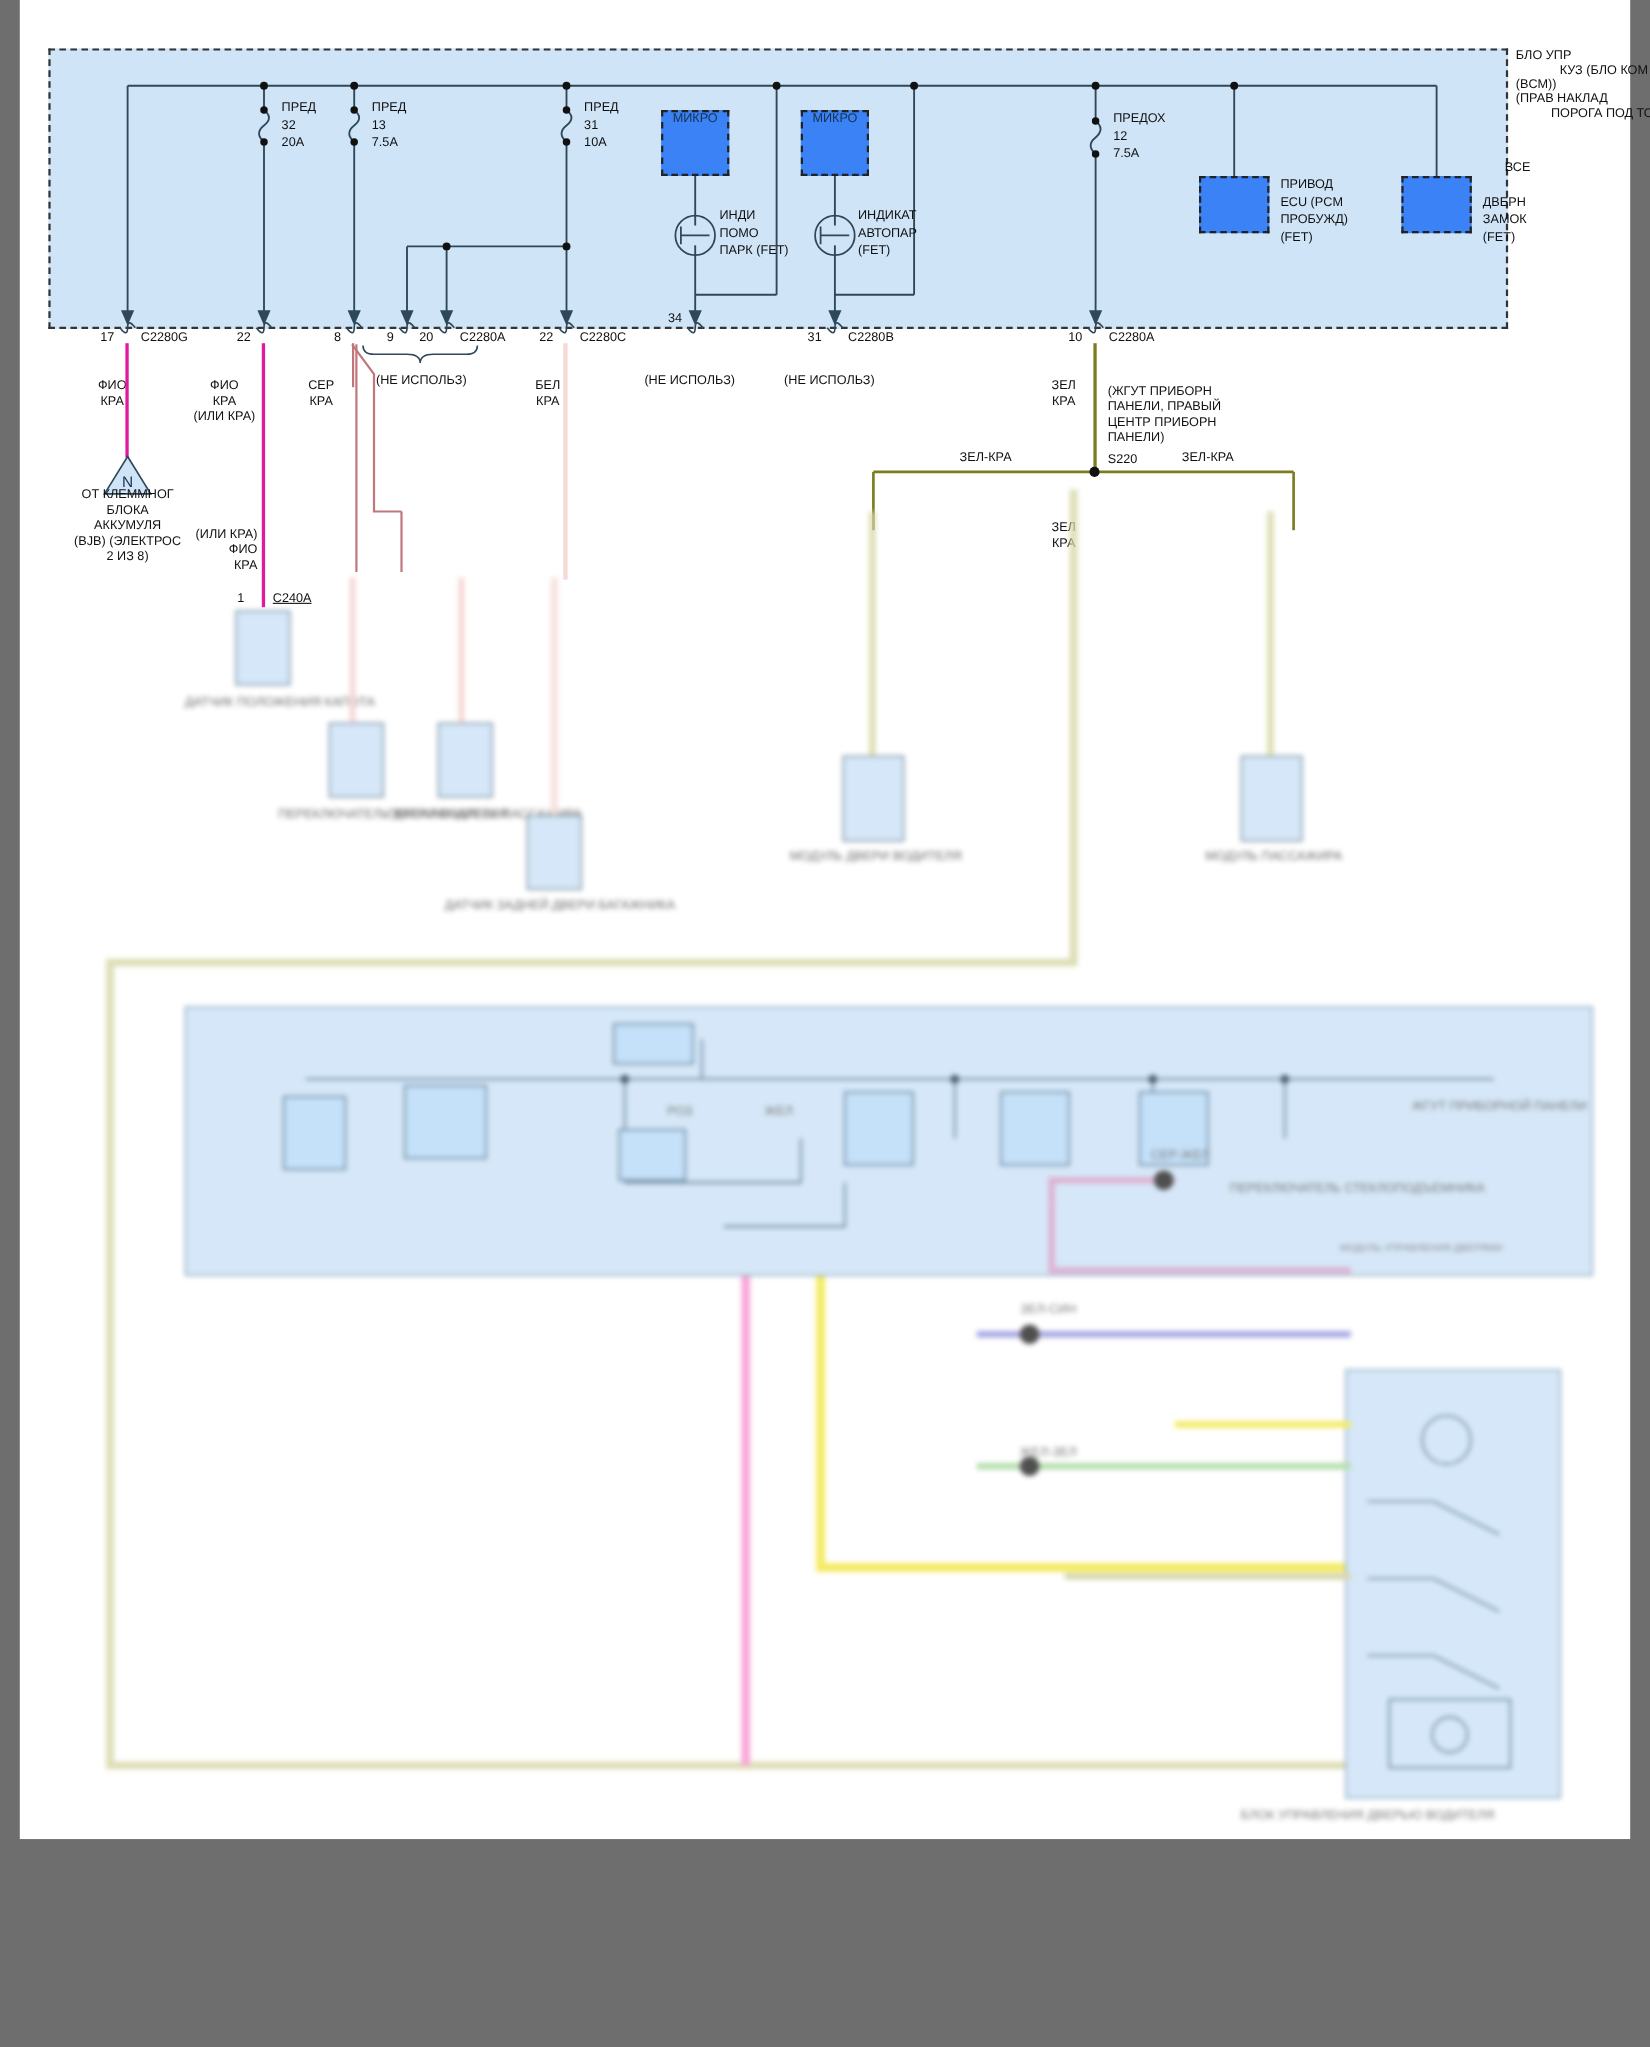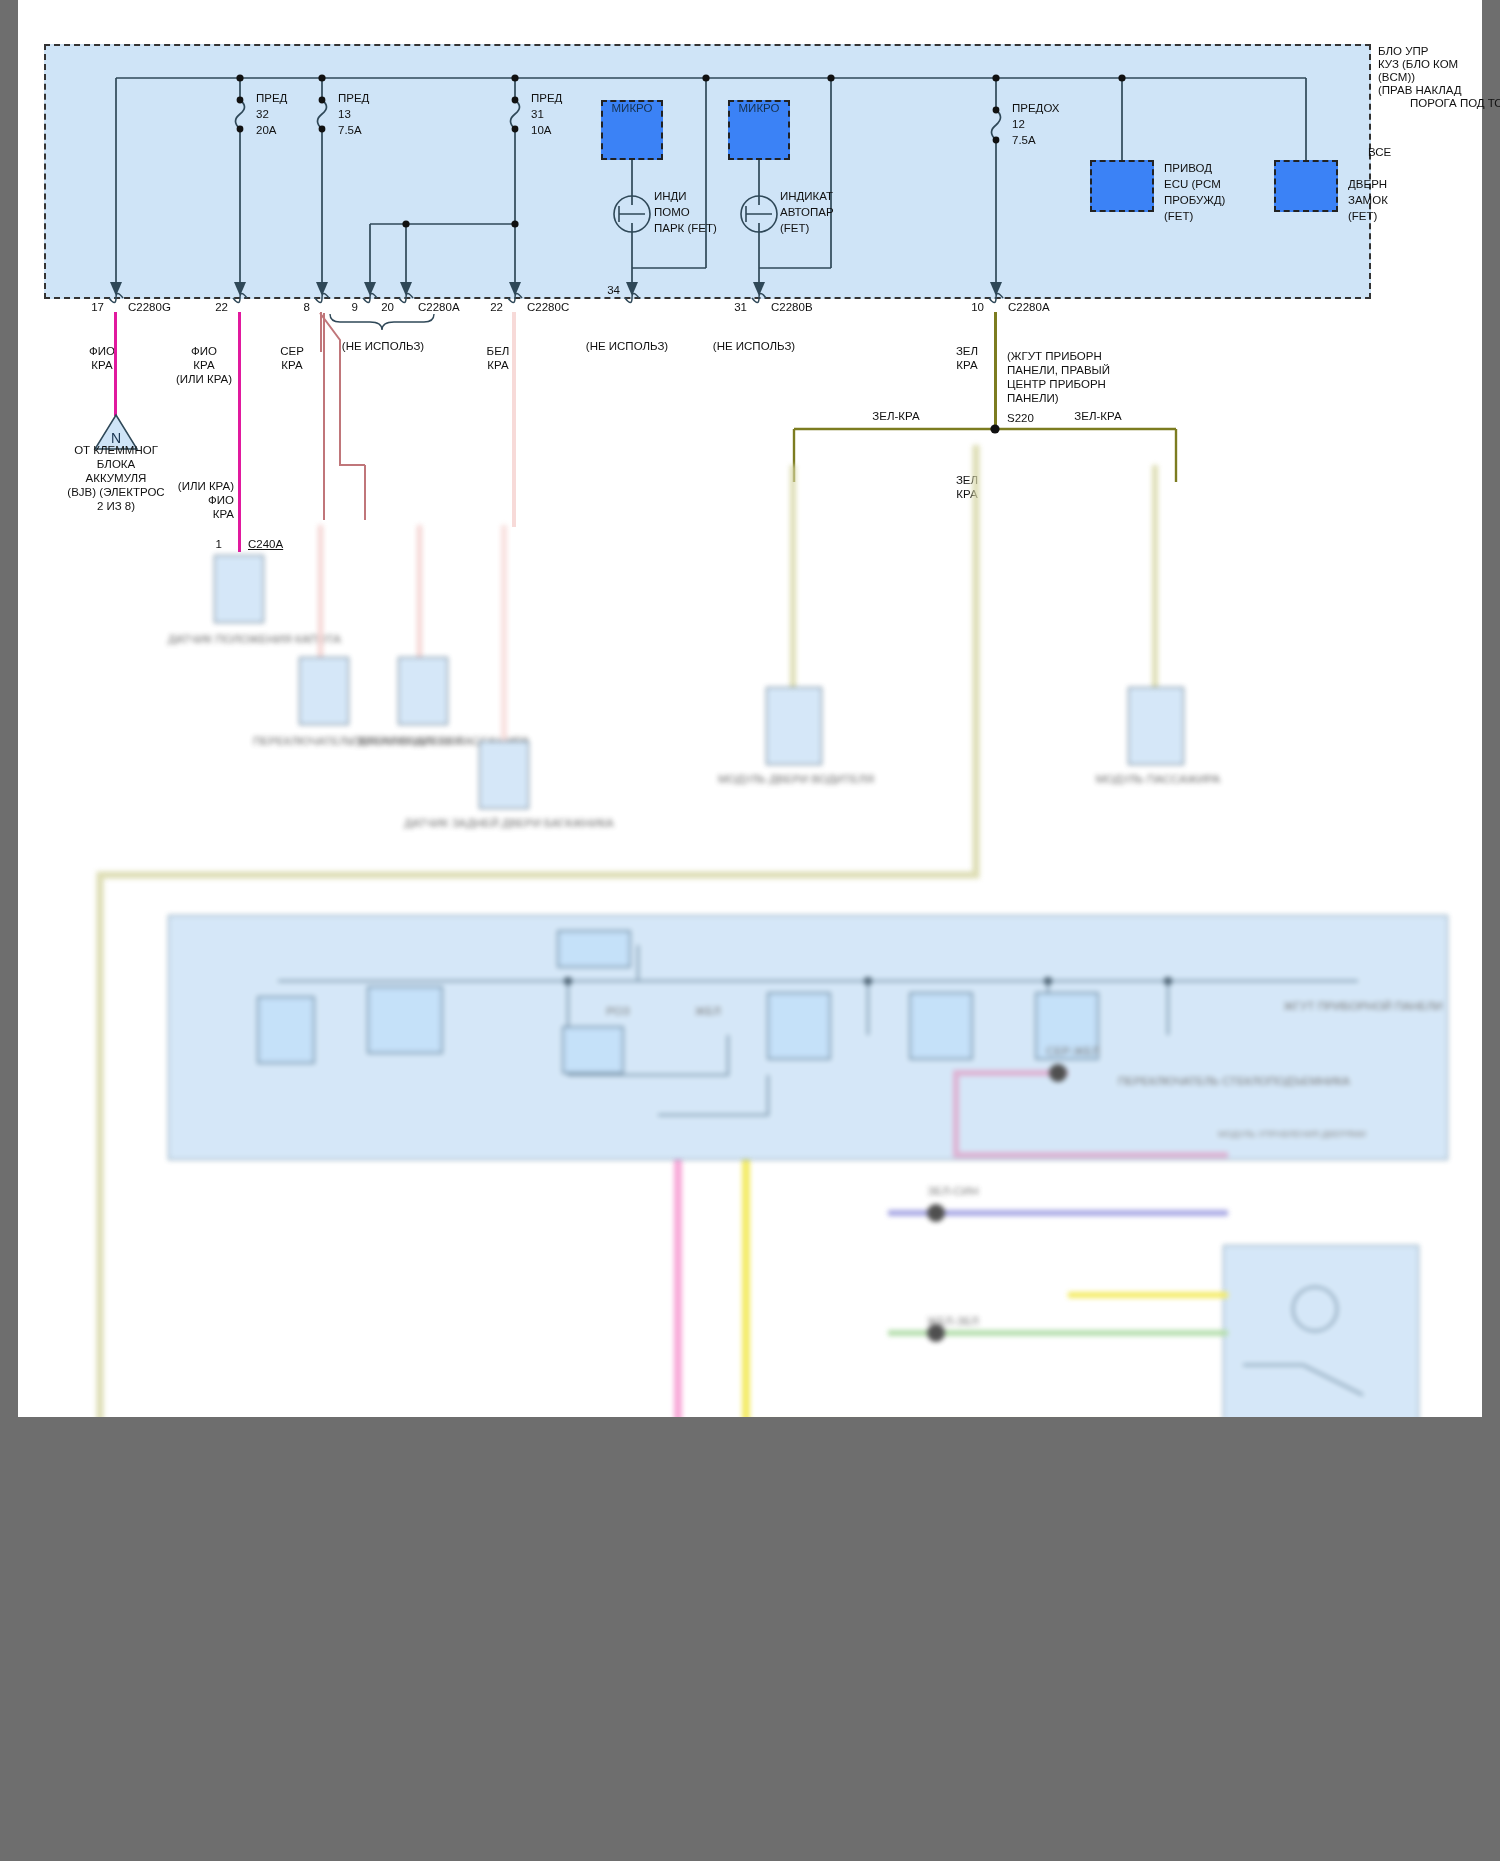--- a/index.html
+++ b/index.html
@@ -1,17 +1,17 @@
 <!DOCTYPE html>
 <html><head>
 <meta charset="utf-8">
 <style>
   html,body{margin:0;padding:0;background:#6e6e6e;}
   body{font-family:"Liberation Sans","DejaVu Sans",sans-serif;}
-  #page{position:relative;width:1500px;height:1417px;background:#6e6e6e;overflow:hidden;}
+  #page{position:relative;width:1500px;height:1672px;background:#6e6e6e;overflow:hidden;}
   #sheet{position:absolute;left:18px;top:0;width:1464px;height:1838px;background:#ffffff;}
   .abs{position:absolute;}
   .t{position:absolute;font-size:11.5px;color:#111;line-height:13.5px;white-space:pre;}
   .tc{text-align:center;}
   .tr{text-align:right;}
   .bcmbox{position:absolute;background:#cfe4f7;border:2px dashed #333;box-sizing:border-box;}
   .solidbox{position:absolute;background:#cfe4f7;border:1.2px solid #3a566e;box-sizing:border-box;}
   .dashbox{position:absolute;background:#3b82f6;border:2.2px dashed #222;box-sizing:border-box;
            display:flex;align-items:flex-start;justify-content:center;font-size:11.5px;color:#16324f;}
   .wire{position:absolute;background:#2f4858;}
@@ -27,21 +27,21 @@
 </style>
 </head>
 <body>
 
 <div id="page">
   <div id="sheet">
 
     <div class="bcmbox" style="left:26px;top:44px;width:1327px;height:255px;"></div>
 
     <div class="t" style="left:1360px;top:45px;">БЛО УПР</div>
-    <div class="t" style="left:1360px;top:58px;">КУЗ (БЛО КОМ</div>
+    <div class="t" style="left:1400px;top:58px;">КУЗ (БЛО КОМ</div>
     <div class="t" style="left:1360px;top:71px;">(BCM))</div>
     <div class="t" style="left:1360px;top:84px;">(ПРАВ НАКЛАД</div>
     <div class="t" style="left:1360px;top:97px;padding-left:32px;">ПОРОГА ПОД ТОР</div>
 
     <svg class="abs" style="left:0;top:0;width:1464px;height:330px;" viewBox="0 0 1464 330">
       <g stroke="#2f4858" stroke-width="1.7" fill="none">
 
         <path d="M98 78 H1288"></path>
 
         <path d="M98 78 V288"></path>

